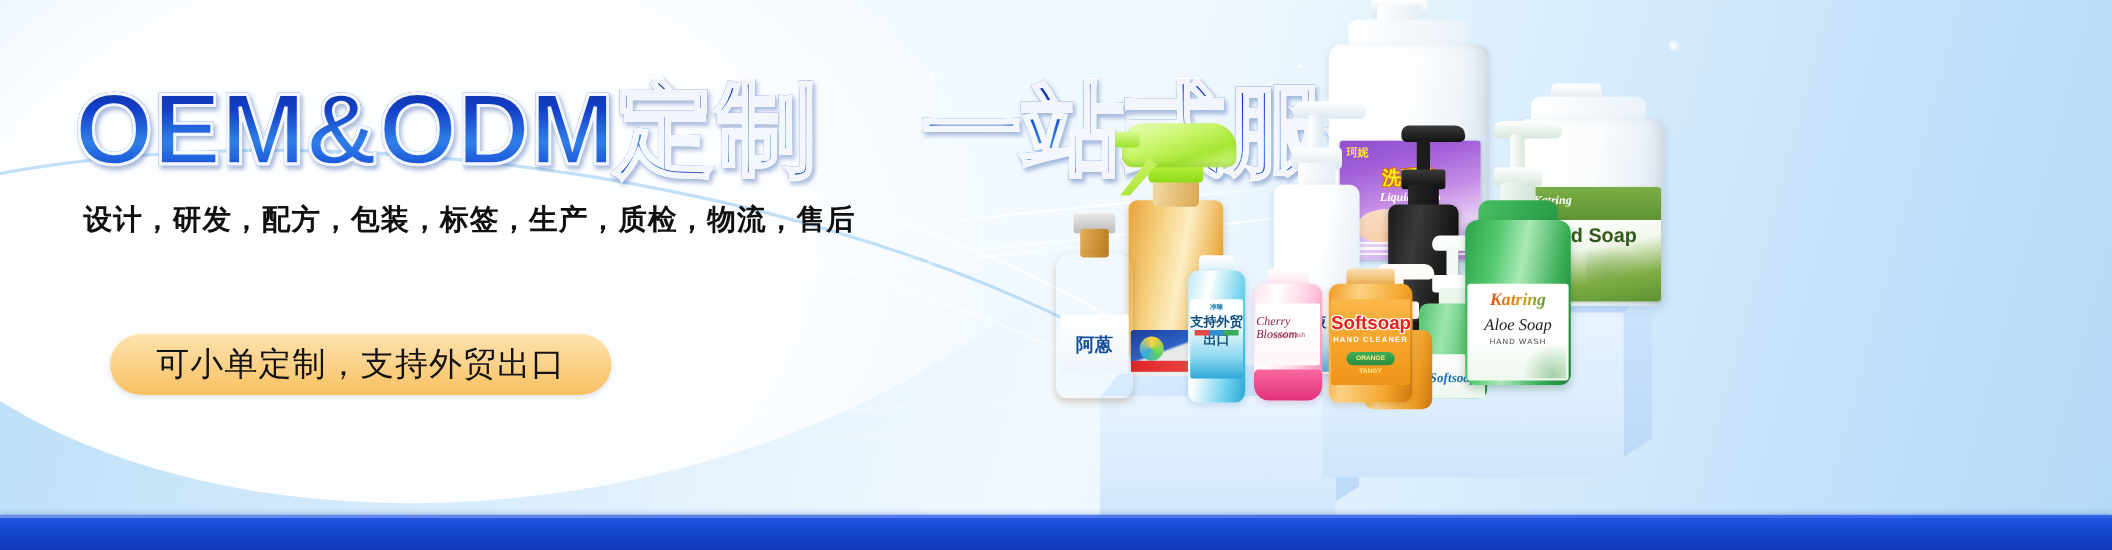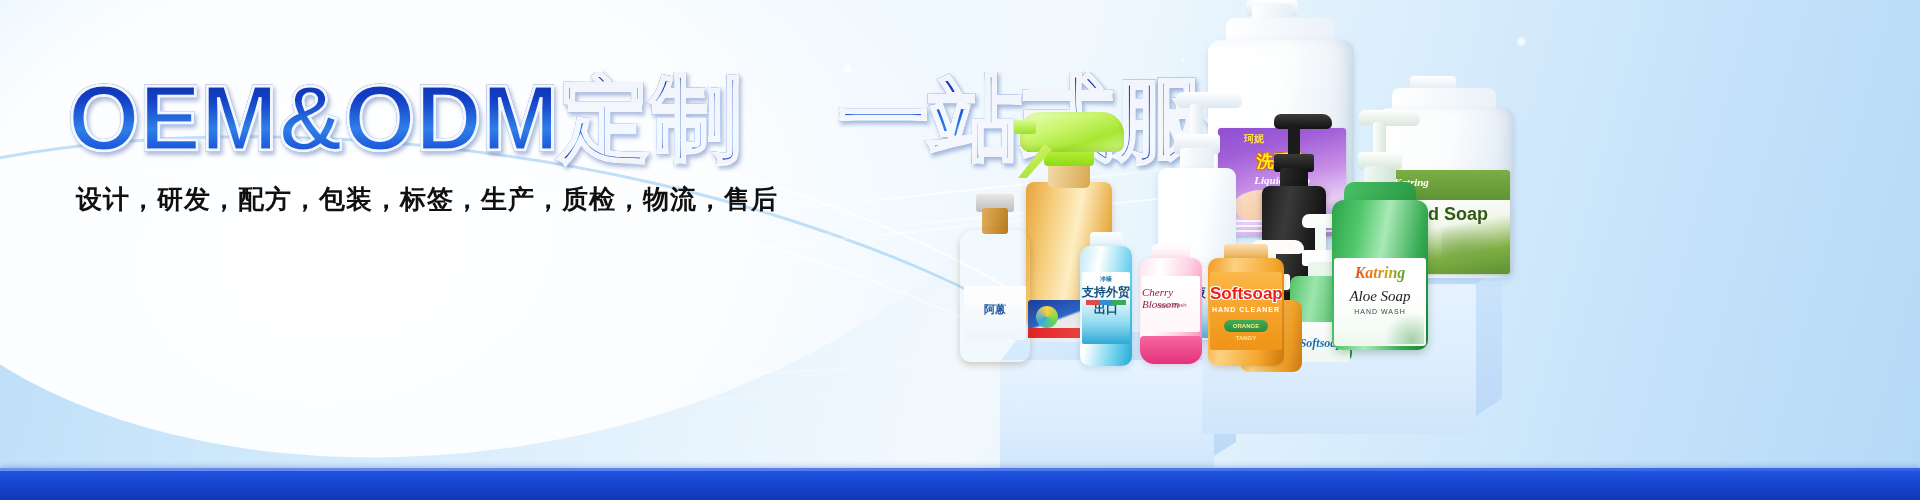--- a/index.html
+++ b/index.html
@@ -122,21 +122,21 @@
   .jug1-handle{left:320px;top:52px;width:82px;height:42px;border-radius:10px;
     border:15px solid #fbfdfe;box-sizing:border-box;
     background:transparent;}
   .jug1-label{left:278px;top:128px;width:128px;height:108px;border-radius:3px;
     background:linear-gradient(165deg,#8f4fd0 0%,#a05fd8 22%,#c78ce6 48%,#e7d0f5 72%,#b778e0 100%);
     box-shadow:0 1px 3px rgba(60,30,110,.25);overflow:hidden;}
   .lbl-cn{position:absolute;left:8px;top:22px;width:112px;text-align:center;
     font-size:17px;font-weight:bold;color:#fff21f;
     text-shadow:1px 1px 0 #d86b11,-1px -1px 0 #d86b11,1px -1px 0 #d86b11,-1px 1px 0 #d86b11;}
   .lbl-brand{position:absolute;left:6px;top:4px;font-size:10px;font-weight:bold;color:#ffe74a;
-    text-shadow:0 0 2px #b03bd0;margin-left:20px;}
+    text-shadow:0 0 2px #b03bd0;}
   .lbl-en{position:absolute;left:8px;top:46px;width:112px;text-align:center;
     font-size:11px;font-style:italic;font-weight:bold;color:#ffffff;
     font-family:"Liberation Serif",serif;}
   .lbl-hand{position:absolute;left:16px;top:62px;width:56px;height:30px;border-radius:50% 40% 45% 38%;
     background:linear-gradient(160deg,#fde2c6,#f6c79b);opacity:.95;}
   .lbl-fine{position:absolute;left:6px;top:92px;width:116px;height:14px;
     background:repeating-linear-gradient(180deg,rgba(255,255,255,.85) 0 2px,rgba(255,255,255,0) 2px 5px);}
 
   
   .jug2-body{left:438px;top:108px;width:136px;height:170px;border-radius:11px;
@@ -309,21 +309,21 @@
   
   .amb-body{left:20px;top:230px;width:70px;height:132px;border-radius:14px 14px 10px 10px;
     background:linear-gradient(100deg,#c07a18 0%,#eeb košt 1%,#f0c168 30%,#d9922c 70%,#a8640f 100%);
     box-shadow:0 3px 7px rgba(110,70,15,.26);}
   .amb-neck{left:42px;top:208px;width:26px;height:26px;border-radius:3px;
     background:linear-gradient(100deg,#e2ae5c,#b87c1e);}
   .amb-cap{left:36px;top:194px;width:38px;height:18px;border-radius:3px;
     background:linear-gradient(180deg,#e8e8e8,#bdbdbd);}
   .amb-label{left:24px;top:286px;width:62px;height:54px;border-radius:2px;
     background:linear-gradient(180deg,#ffffff,#eef5fb);}
-  .amb-t{position:absolute;left:0;top:16px;width:100%;text-align:center;font-size:11px;font-weight:bold;color:#19509c;font-family:Liberation Serif, serif;}
+  .amb-t{position:absolute;left:0;top:16px;width:100%;text-align:center;font-size:17px;font-weight:bold;color:#19509c;font-family:Liberation Serif, serif;}
 
   
   .bottom-strip{position:absolute;left:0;bottom:0;width:1920px;height:32px;
     background:linear-gradient(180deg,#2358e6 0%,#1746cf 45%,#0f38b6 100%);
     box-shadow:0 -2px 5px rgba(30,70,180,.25);}
   .bottom-strip-hi{position:absolute;left:0;top:0;width:100%;height:3px;
     background:linear-gradient(90deg,rgba(255,255,255,.35),rgba(255,255,255,.08));}
 </style>
 </head>
 <body>
@@ -359,20 +359,23 @@
   </div>
 
   <div class="headline">
     <span>OEM&amp;ODM定制</span>
     <span class="gap"></span>
     <span>一站式服务</span>
   </div>
 
   <div class="subtitle">设计，研发，配方，包装，标签，生产，质检，物流，售后</div>
 
+  <div class="badge">
+    <span class="badge-text">可小单定制，支持外贸出口</span>
+  </div>
 
   <div class="stage">
 
     <div class="pedestal">
       <div class="ped-top pedA-top"></div>
       <div class="ped-front pedA-front"></div>
       <div class="ped-side pedA-side"></div>
     </div>
     <div class="pedestal">
       <div class="ped-top pedB-top"></div>

